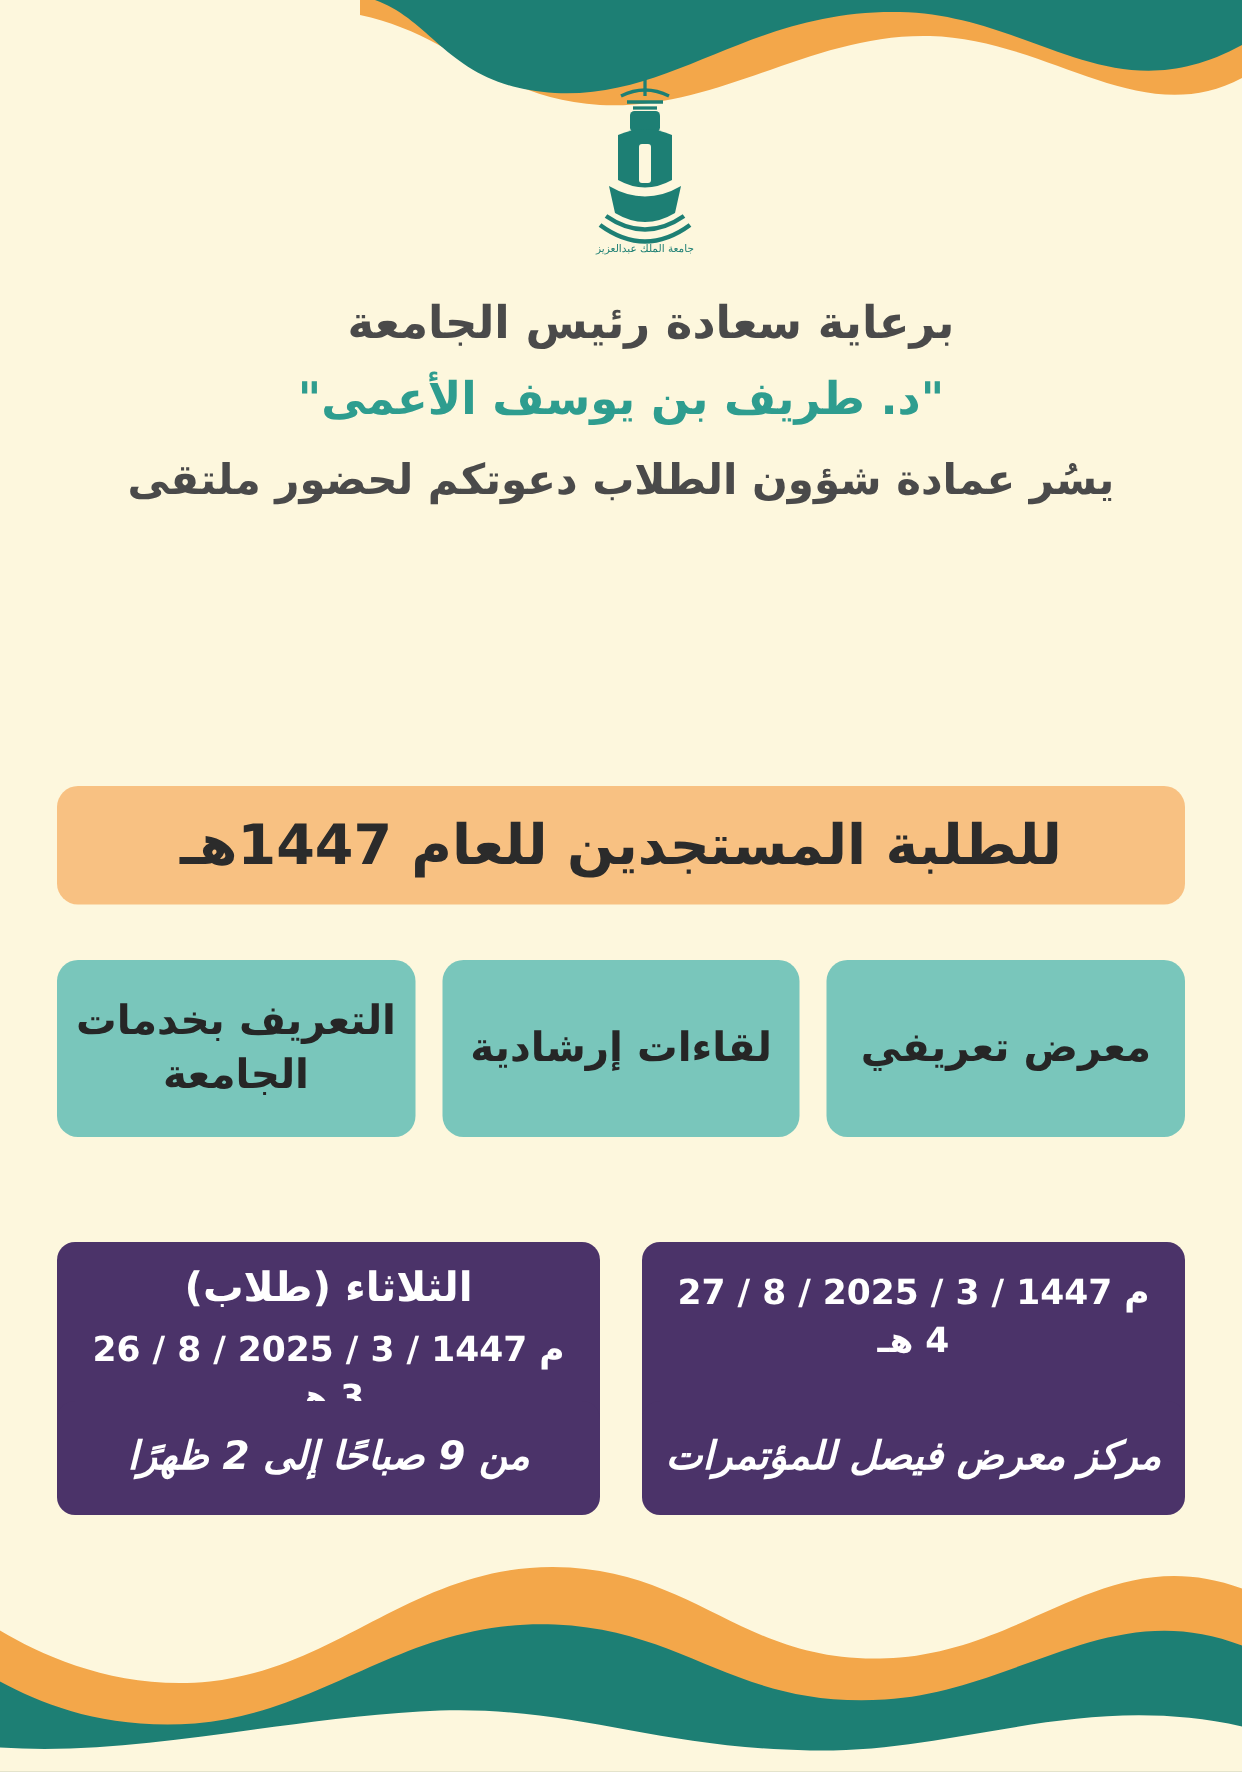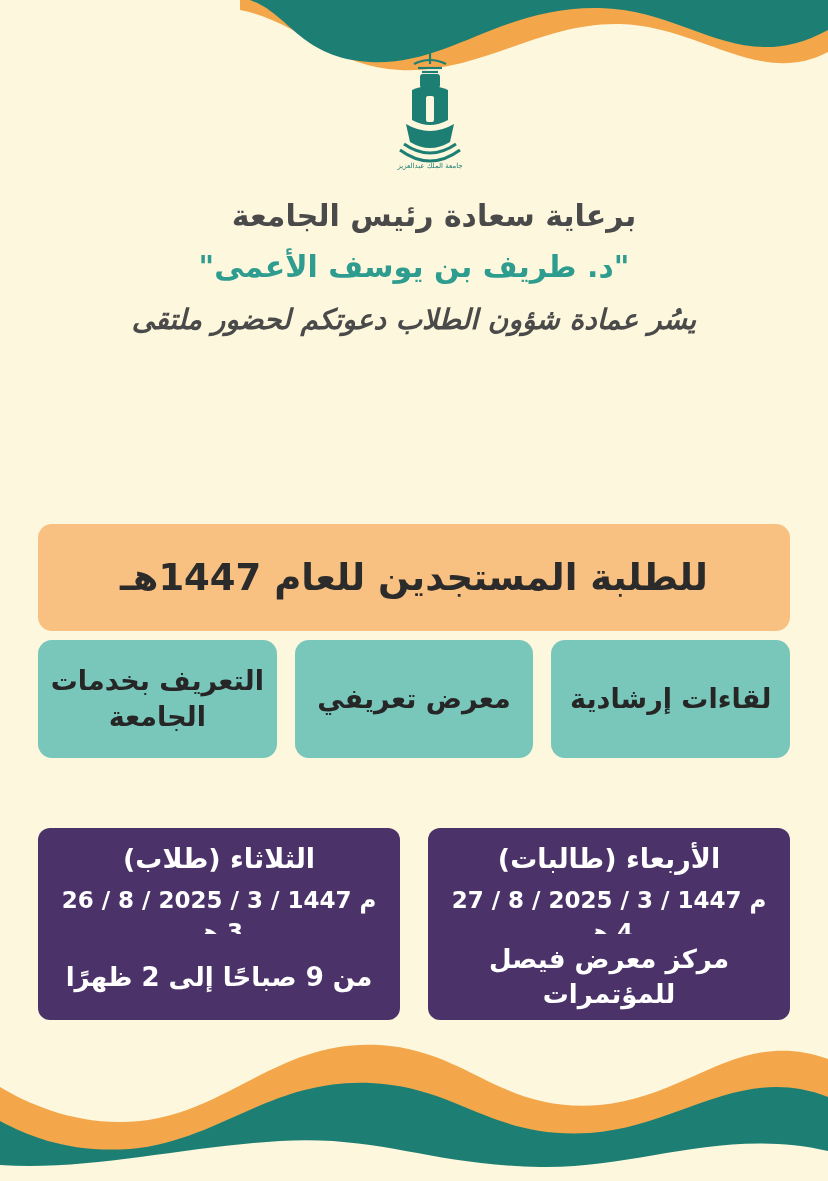--- a/index.html
+++ b/index.html
@@ -70,21 +70,20 @@
     color: #2e9d8f;
     margin-top: 10px;
     line-height: 1.35;
   }
   .invite-line {
     font-size: 28px;
     font-weight: 600;
     color: #4a4a4a;
     margin-top: 14px;
     line-height: 1.35;
-    font-style: italic;
   }
 
   
   .main-title {
     position: absolute;
     top: 398px;
     left: 0;
     width: 828px;
     text-align: center;
     font-size: 66px;
@@ -93,21 +92,21 @@
     letter-spacing: -1px;
     line-height: 1.25;
   }
 
   
   .subtitle-bar {
     position: absolute;
     top: 524px;
     left: 38px;
     width: 752px;
-    height: 107px;
+    height: 79px;
     background: #f8c182;
     border-radius: 14px;
     display: flex;
     align-items: center;
     justify-content: center;
   }
   .subtitle-bar .txt {
     font-size: 37px;
     font-weight: 800;
     color: #2b2b2b;
@@ -179,20 +178,21 @@
 
   .details {
     position: absolute;
     top: 934px;
     left: 38px;
     width: 752px;
     display: flex;
     flex-direction: row-reverse;
     justify-content: space-between;
     gap: 28px;
+    font-style: italic;
   }
   .detail-card {
     flex: 1 1 0;
     background: #4b3369;
     border-radius: 12px;
     min-height: 76px;
     display: flex;
     align-items: center;
     justify-content: center;
     color: #ffffff;
@@ -246,34 +246,33 @@
 
   <div class="subtitle-bar">
     <span class="txt">للطلبة المستجدين للعام 1447هـ</span>
   </div>
 
   <div class="features">
     <div class="feature">
       <span class="txt">التعريف بخدمات الجامعة</span>
     </div>
     <div class="feature">
+      <span class="txt">لقاءات إرشادية</span>
+    </div>
+    <div class="feature">
       <span class="txt">معرض تعريفي</span>
-    </div>
-    <div class="feature">
-      <span class="txt">لقاءات إرشادية</span>
     </div>
   </div>
 
   <div class="dates">
     <div class="date-card">
       <div class="day">الثلاثاء (طلاب)</div>
       <div class="when">26 / 8 / 2025   م     1447 / 3 / 3 هـ</div>
     </div>
     <div class="date-card">
-      <div class="day">الأربعاء (طالبات)</div>
       <div class="when">27 / 8 / 2025   م     1447 / 3 / 4 هـ</div>
     </div>
   </div>
 
   <div class="details">
     <div class="detail-card">
       <span class="txt">من 9 صباحًا إلى 2 ظهرًا</span>
     </div>
     <div class="detail-card">
       <span class="txt">مركز معرض فيصل للمؤتمرات</span>

